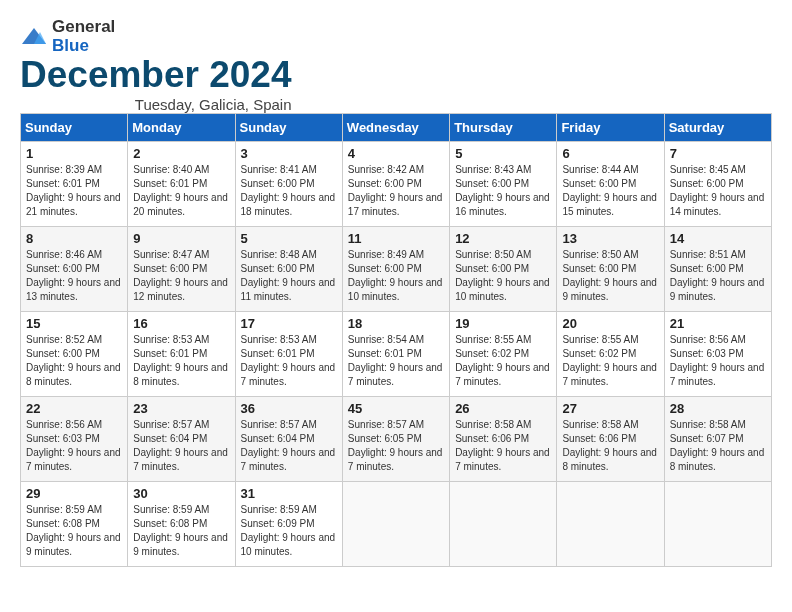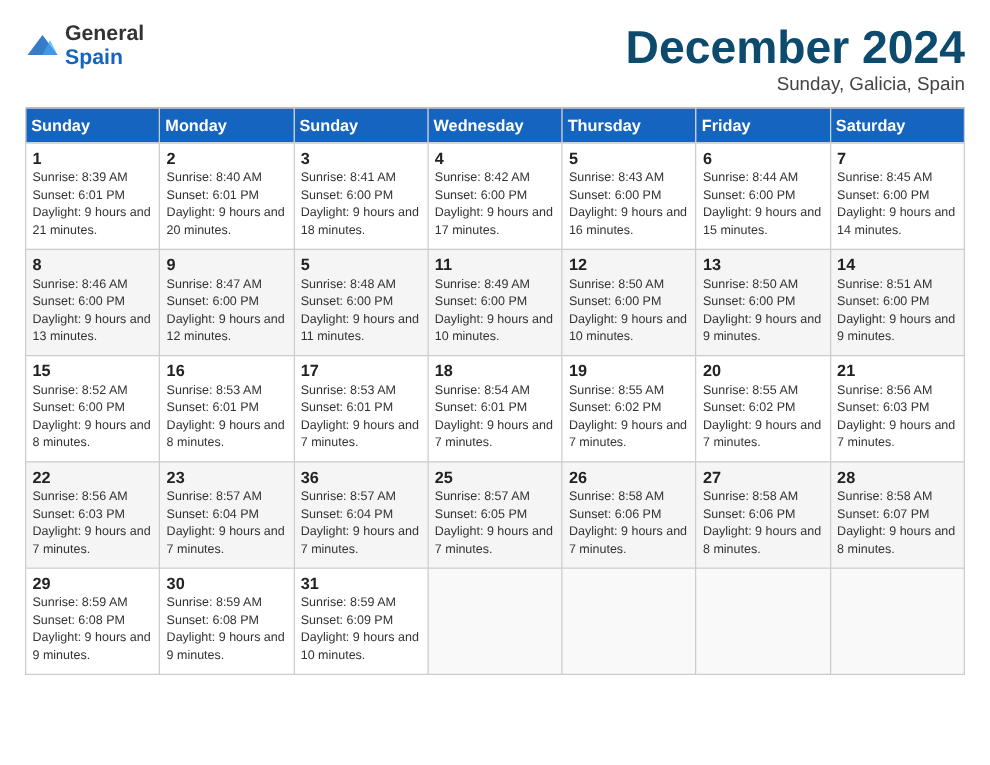--- a/index.html
+++ b/index.html
@@ -11,21 +11,21 @@
       overflow: hidden;
     }
     .page {
       width: 792px;
       padding: 18px 20px 10px 20px;
     }
     .header-row {
       display: flex;
       align-items: flex-start;
       justify-content: space-between;
-      margin-bottom: 10px;
+      flex-direction: column;
     }
     .logo {
       display: flex;
       align-items: center;
       gap: 4px;
     }
     .logo-text {
       font-size: 17px;
       font-weight: bold;
       line-height: 1.1;
@@ -97,26 +97,26 @@
 
 <div class="page">
   <div class="header-row">
     <div class="logo">
       <svg class="logo-icon" viewBox="0 0 28 22" xmlns="http://www.w3.org/2000/svg">
         <polygon points="14,2 26,18 2,18" fill="#1565c0" opacity="0.85"></polygon>
         <polygon points="20,6 26,18 14,18" fill="#42a5f5" opacity="0.7"></polygon>
       </svg>
       <div class="logo-text">
         <span class="logo-general">General</span><br>
-        <span class="logo-blue">Spain</span>
+        <span class="logo-blue">Blue</span>
       </div>
     </div>
     <div class="title-block">
       <div class="month-title">December 2024</div>
-      <div class="location">Sunday, Galicia, Spain</div>
+      <div class="location">Tuesday, Galicia, Spain</div>
     </div>
   </div>
 
   <table class="calendar-table">
     <thead>
       <tr>
         <th>Sunday</th>
         <th>Monday</th>
         <th>Sunday</th>
         <th>Wednesday</th>
@@ -150,21 +150,21 @@
           <td><span class="day-number">17</span><span class="day-detail">Sunrise: 8:53 AM<br>Sunset: 6:01 PM<br>Daylight: 9 hours and 7 minutes.</span></td>
           <td><span class="day-number">18</span><span class="day-detail">Sunrise: 8:54 AM<br>Sunset: 6:01 PM<br>Daylight: 9 hours and 7 minutes.</span></td>
           <td><span class="day-number">19</span><span class="day-detail">Sunrise: 8:55 AM<br>Sunset: 6:02 PM<br>Daylight: 9 hours and 7 minutes.</span></td>
           <td><span class="day-number">20</span><span class="day-detail">Sunrise: 8:55 AM<br>Sunset: 6:02 PM<br>Daylight: 9 hours and 7 minutes.</span></td>
           <td><span class="day-number">21</span><span class="day-detail">Sunrise: 8:56 AM<br>Sunset: 6:03 PM<br>Daylight: 9 hours and 7 minutes.</span></td>
         </tr>
         <tr>
           <td><span class="day-number">22</span><span class="day-detail">Sunrise: 8:56 AM<br>Sunset: 6:03 PM<br>Daylight: 9 hours and 7 minutes.</span></td>
           <td><span class="day-number">23</span><span class="day-detail">Sunrise: 8:57 AM<br>Sunset: 6:04 PM<br>Daylight: 9 hours and 7 minutes.</span></td>
           <td><span class="day-number">36</span><span class="day-detail">Sunrise: 8:57 AM<br>Sunset: 6:04 PM<br>Daylight: 9 hours and 7 minutes.</span></td>
-          <td><span class="day-number">25</span><span class="day-detail">Sunrise: 8:57 AM<br>Sunset: 6:05 PM<br>Daylight: 9 hours and 7 minutes.</span></td>
+          <td><span class="day-number">45</span><span class="day-detail">Sunrise: 8:57 AM<br>Sunset: 6:05 PM<br>Daylight: 9 hours and 7 minutes.</span></td>
           <td><span class="day-number">26</span><span class="day-detail">Sunrise: 8:58 AM<br>Sunset: 6:06 PM<br>Daylight: 9 hours and 7 minutes.</span></td>
           <td><span class="day-number">27</span><span class="day-detail">Sunrise: 8:58 AM<br>Sunset: 6:06 PM<br>Daylight: 9 hours and 8 minutes.</span></td>
           <td><span class="day-number">28</span><span class="day-detail">Sunrise: 8:58 AM<br>Sunset: 6:07 PM<br>Daylight: 9 hours and 8 minutes.</span></td>
         </tr>
         <tr>
           <td><span class="day-number">29</span><span class="day-detail">Sunrise: 8:59 AM<br>Sunset: 6:08 PM<br>Daylight: 9 hours and 9 minutes.</span></td>
           <td><span class="day-number">30</span><span class="day-detail">Sunrise: 8:59 AM<br>Sunset: 6:08 PM<br>Daylight: 9 hours and 9 minutes.</span></td>
           <td><span class="day-number">31</span><span class="day-detail">Sunrise: 8:59 AM<br>Sunset: 6:09 PM<br>Daylight: 9 hours and 10 minutes.</span></td>
           <td class="empty-cell"></td>
           <td class="empty-cell"></td>

